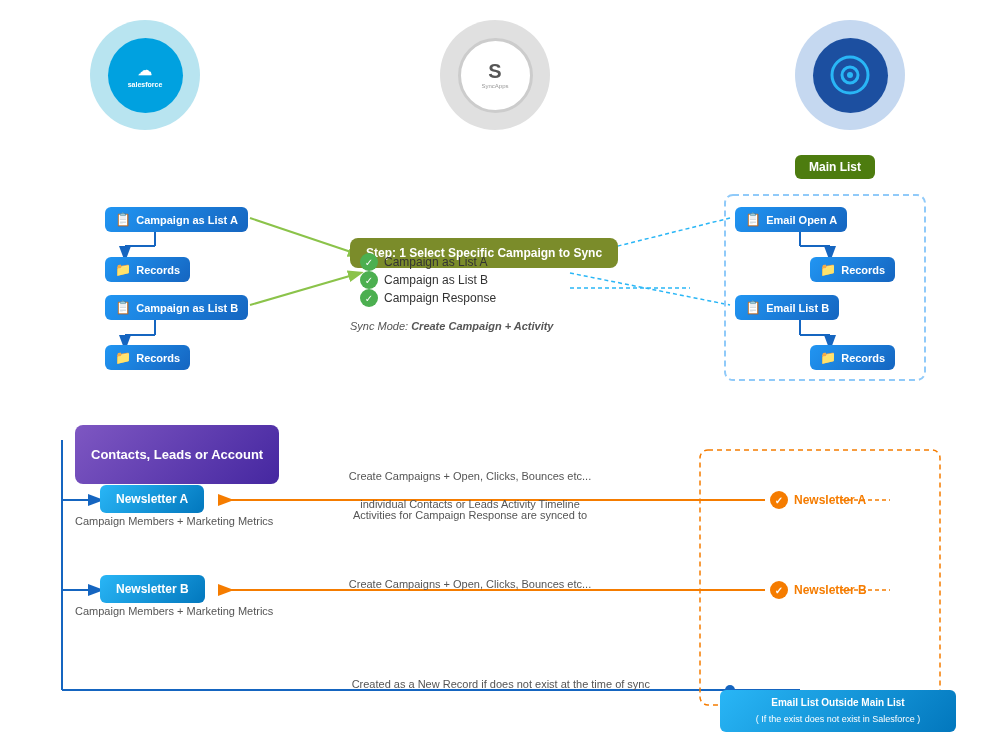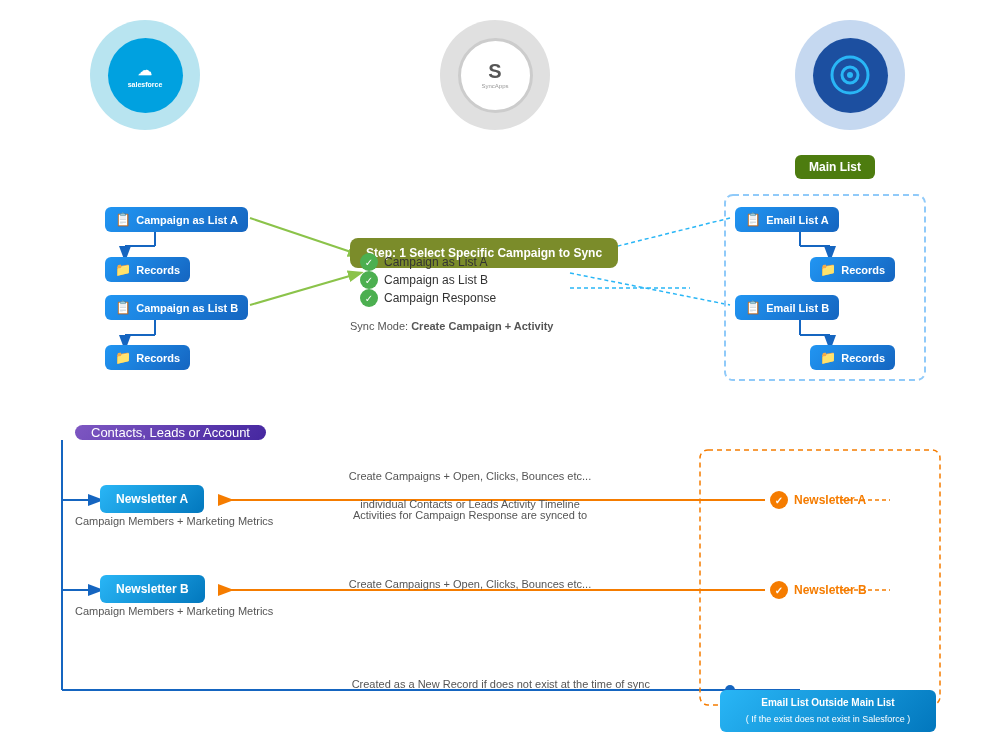--- a/index.html
+++ b/index.html
@@ -180,23 +180,23 @@
       text-align: center;
       line-height: 1.4;
     }
 
     
     .contacts-btn {
       position: absolute;
       background: linear-gradient(135deg, #7e57c2, #4527a0);
       color: white;
       border-radius: 8px;
-      padding: 0 16px;
+      padding: 22px 16px;
       font-size: 13px;
-      font-weight: normal;
+      font-weight: bold;
     }
 
     
     .campaigns-label {
       position: absolute;
       background: #f57c00;
       color: white;
       border-radius: 8px;
       padding: 8px 18px;
       font-size: 18px;
@@ -339,28 +339,28 @@
   </div>
   <div class="checklist-item" style="top:271px; left:360px;">
     <div class="check-icon">✓</div>
     <span>Campaign as List B</span>
   </div>
   <div class="checklist-item" style="top:289px; left:360px;">
     <div class="check-icon">✓</div>
     <span>Campaign Response</span>
   </div>
 
-  <div class="static-text" style="top:320px; left:350px;">
+  <div class="static-text" style="top:320px; left:350px;font-style:italic;">
     <span>Sync Mode:</span>
     <strong>Create Campaign + Activity</strong>
   </div>
 
   <div class="btn-blue" style="top:207px; left:735px;">
     <span style="font-size:13px;">📋</span>
-    <span>Email List A</span>
+    <span>Email Open A</span>
   </div>
 
   <div class="btn-blue" style="top:257px; left:810px;">
     <span style="font-size:13px;">📁</span>
     <span>Records</span>
   </div>
 
   <div class="btn-blue" style="top:295px; left:735px;">
     <span style="font-size:13px;">📋</span>
     <span>Email List B</span>
@@ -393,18 +393,18 @@
 
   <div class="flow-text" style="top:578px; left:300px; width:340px; text-align:center;">Create Campaigns + Open, Clicks, Bounces etc...</div>
 
   <div class="newsletter-tag" style="top:581px; left:770px;">
     <div class="orange-check">✓</div>
     <span>Newsletter B</span>
   </div>
 
   <div class="flow-text" style="top:678px; left:250px; width:400px; text-align:right;">Created as a New Record if does not exist at the time of sync</div>
 
-  <div class="email-outside" style="top:690px; left:720px; width:216px;">
+  <div class="email-outside" style="top:690px; left:720px; width:236px;">
     <div>Email List Outside Main List</div>
     <div style="font-size:9px; font-weight:normal; margin-top:3px;">( If the exist does not exist in Salesforce )</div>
   </div>
 
 </div>
 
 </body></html>

